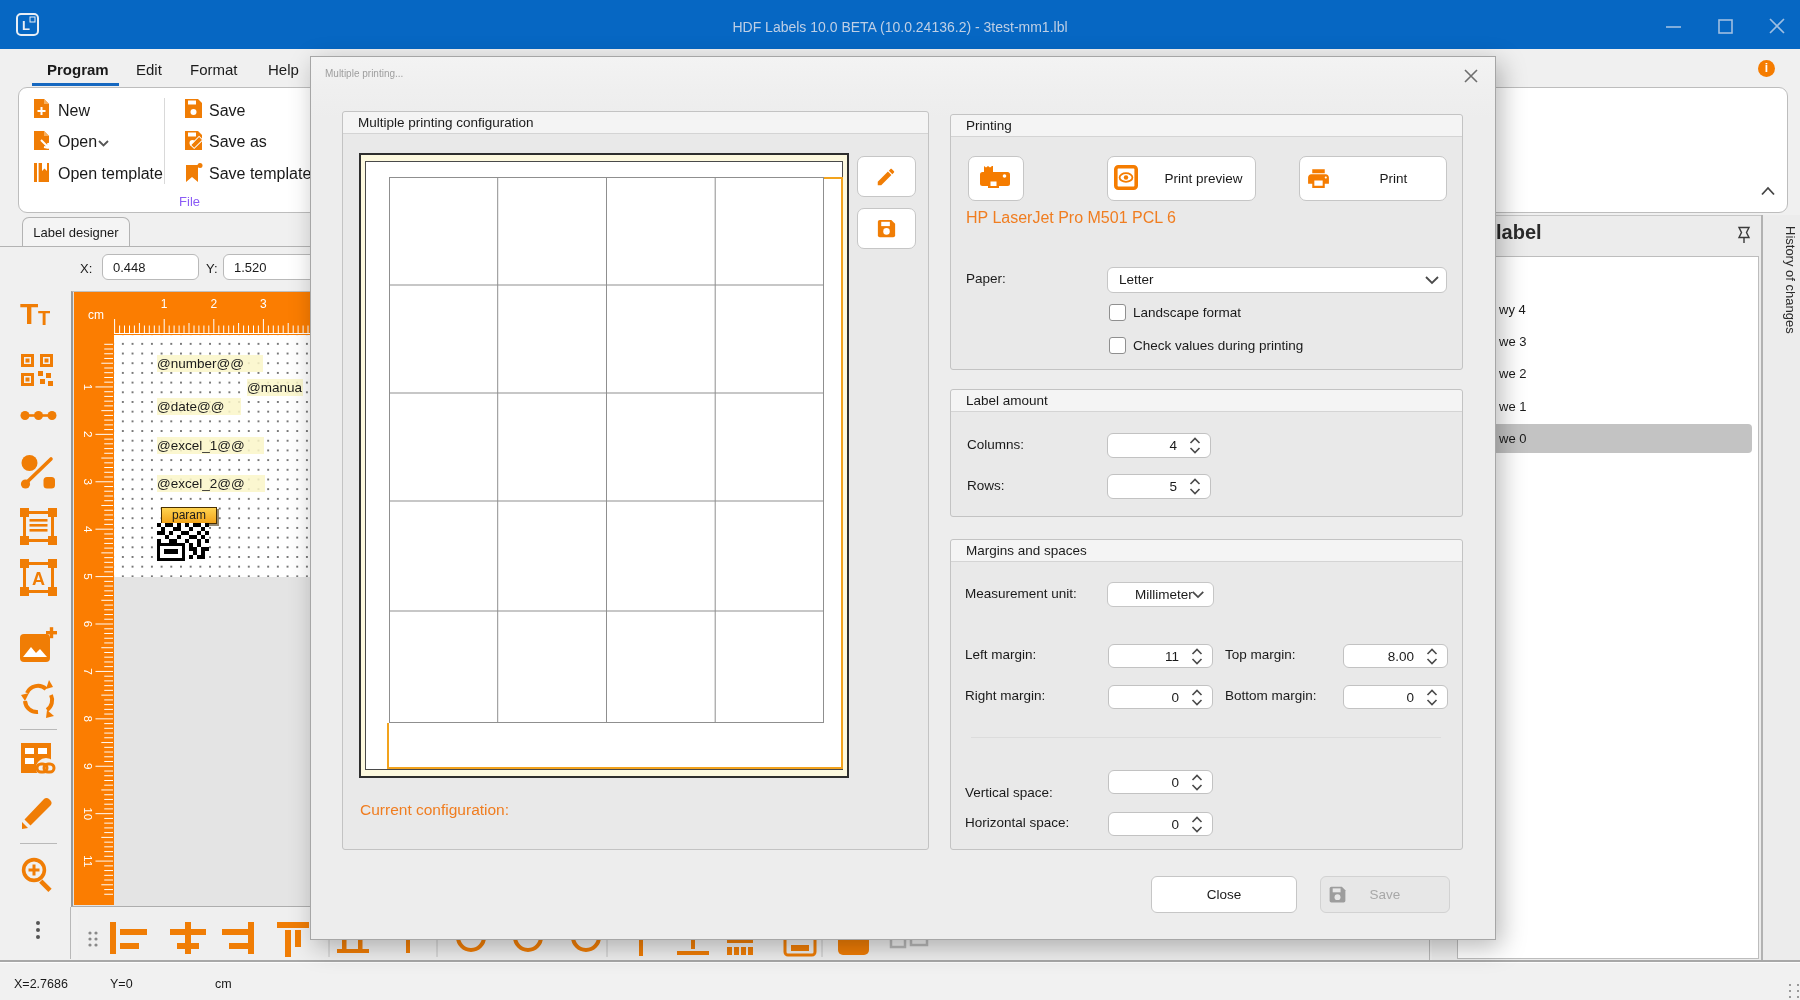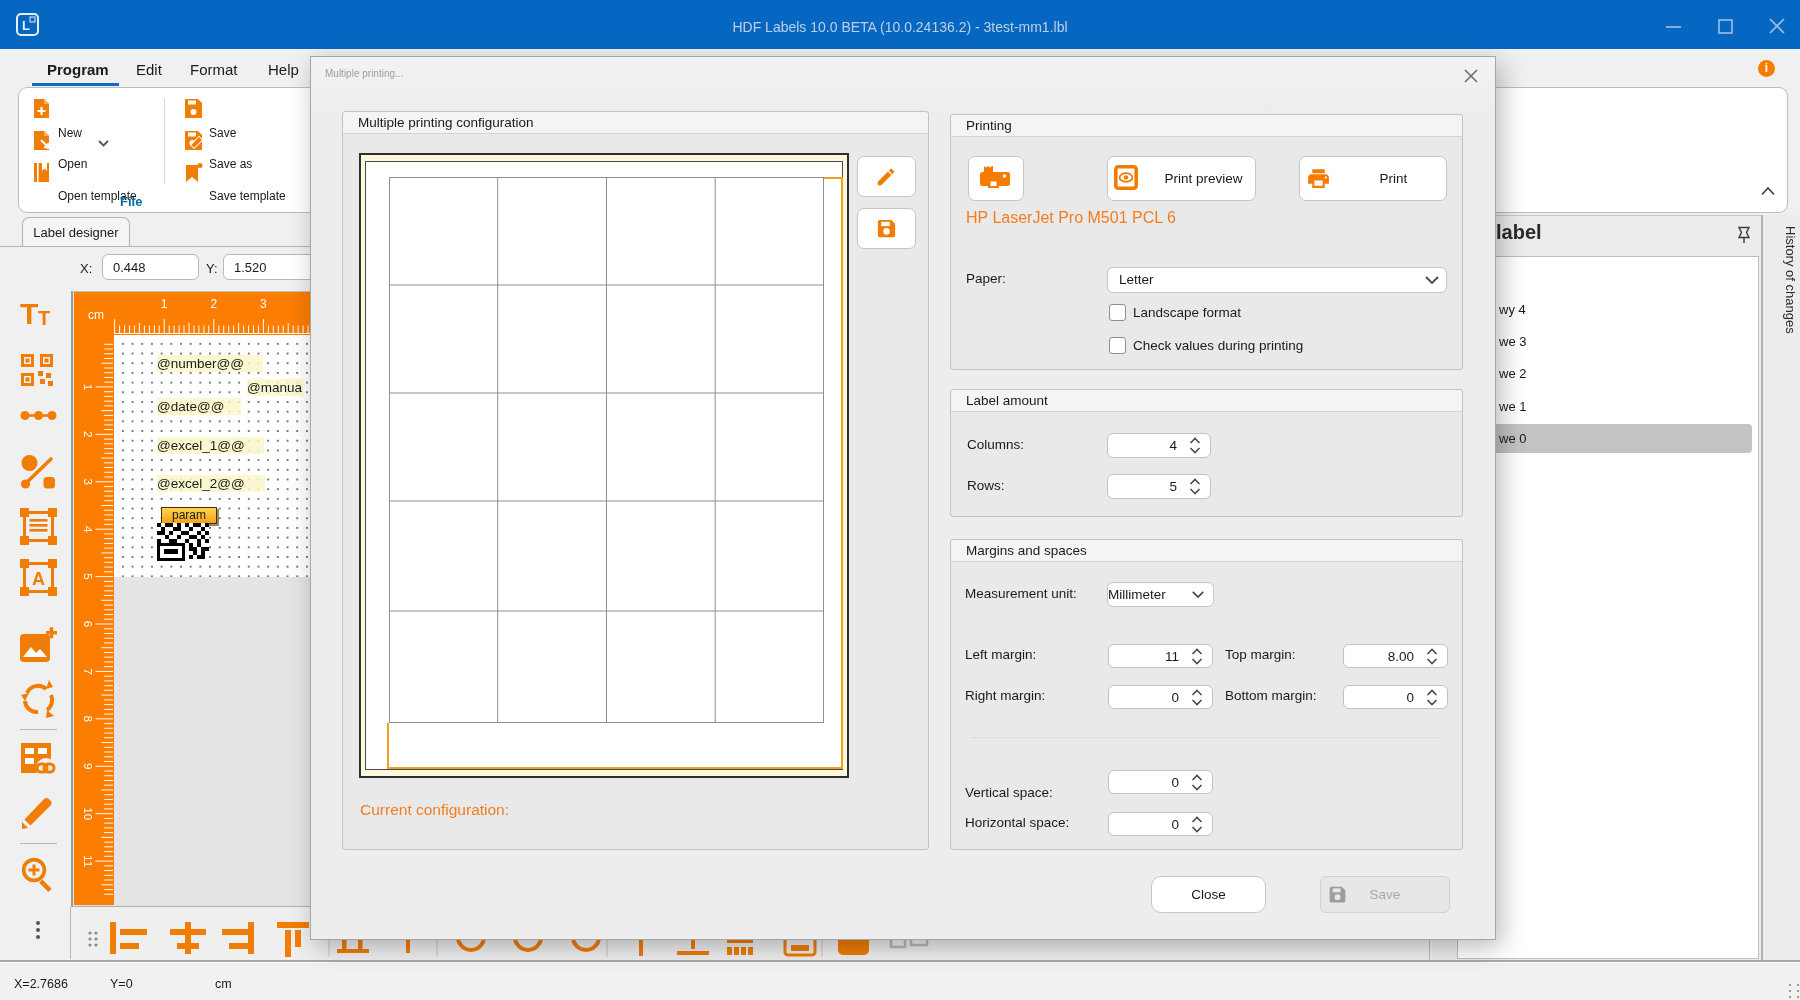--- a/index.html
+++ b/index.html
@@ -6,22 +6,22 @@
   body{width:1800px;height:1000px;overflow:hidden;font-family:"Liberation Sans",sans-serif;background:#f0f0f0;position:relative;}
   .abs{position:absolute;}
   
   #titlebar{left:0;top:0;width:1800px;height:49px;background:#0667c3;}
   #apptitle{width:100%;top:19px;text-align:center;color:#becfe5;font-size:14px;}
   
   .menu{top:61px;font-size:15px;color:#1a1a1a;}
   #menuline{left:32px;top:83px;width:87px;height:3px;background:#1668c0;}
   
   #ribbon{left:18px;top:87px;width:1768px;height:124px;background:#ffffff;border:1px solid #bdbdbd;border-radius:9px;}
-  .ritem{font-size:12px;color:#1a1a1a;margin-top:24px;}
-  #filelbl{left:120px;top:194px;width:80px;text-align:left;font-size:13px;color:#0369a1;font-weight:bold;}
+  .ritem{font-size:16px;color:#1a1a1a;}
+  #filelbl{left:120px;top:194px;width:80px;text-align:right;font-size:13px;color:#8b5cf6;}
   .vsep1{left:164px;top:98px;width:1px;height:86px;background:#d9d9d9;}
   
   #tab{left:22px;top:217px;width:106px;height:29px;background:#f4f4f4;border:1px solid #b3b3b3;border-bottom:none;border-radius:7px 7px 0 0;font-size:13px;text-align:center;line-height:29px;color:#1a1a1a;}
   #tabline{left:0px;top:246px;width:310px;height:1px;background:#b3b3b3;}
   
   .xylbl{top:261px;font-size:13px;color:#1a1a1a;}
   .xyinp{top:254px;height:26px;background:#fff;border:1px solid #b9b9b9;border-radius:6px;font-size:13px;line-height:26px;padding-left:10px;box-sizing:border-box;color:#1a1a1a;}
   
   #canvasblk{left:71px;top:291px;width:239px;height:614px;border-left:2px solid #9a9a9a;border-top:1px solid #c0c0c0;border-bottom:1px solid #adadad;background:#e4e4e4;overflow:hidden;}
   .orange{background:#fb7d01;}
@@ -717,21 +717,21 @@
       <svg class="spinarr" width="12" height="17" viewBox="0 0 12 17">
         <path d="M1.5 6 L6 1.5 L10.5 6" stroke="#4a4a4a" stroke-width="1.6" fill="none"></path>
         <path d="M1.5 11 L6 15.5 L10.5 11" stroke="#4a4a4a" stroke-width="1.6" fill="none"></path>
       </svg>
     </div>
 
   <div class="grp" style="left:639px;top:482px;width:511px;height:309px;">
     <div class="grphead">Margins and spaces</div>
   </div>
   <div class="lbl" style="left:654px;top:529px;">Measurement unit:</div>
-  <div class="btn" style="left:796px;top:525px;width:107px;height:25px;text-align:left;line-height:23px;"><span style="padding-left:0;">Millimeter</span></div>
+  <div class="btn" style="left:796px;top:525px;width:107px;height:25px;text-align:left;line-height:23px;"><span style="padding-left:27px;">Millimeter</span></div>
   <svg class="abs" style="left:880px;top:533px;" width="14" height="9" viewBox="0 0 16 10">
       <path d="M2 2 L8 8 L14 2" stroke="#4a4a4a" stroke-width="2" fill="none"></path>
     </svg>
 
   <div class="lbl" style="left:654px;top:590px;">Left margin:</div>
   <div class="spin" style="left:797px;top:587px;width:105px;height:24px;">
       <span class="spinval">11</span>
       <svg class="spinarr" width="12" height="17" viewBox="0 0 12 17">
         <path d="M1.5 6 L6 1.5 L10.5 6" stroke="#4a4a4a" stroke-width="1.6" fill="none"></path>
         <path d="M1.5 11 L6 15.5 L10.5 11" stroke="#4a4a4a" stroke-width="1.6" fill="none"></path>
@@ -774,20 +774,20 @@
     </div>
   <div class="lbl" style="left:654px;top:758px;">Horizontal space:</div>
   <div class="spin" style="left:797px;top:755px;width:105px;height:24px;">
       <span class="spinval">0</span>
       <svg class="spinarr" width="12" height="17" viewBox="0 0 12 17">
         <path d="M1.5 6 L6 1.5 L10.5 6" stroke="#4a4a4a" stroke-width="1.6" fill="none"></path>
         <path d="M1.5 11 L6 15.5 L10.5 11" stroke="#4a4a4a" stroke-width="1.6" fill="none"></path>
       </svg>
     </div>
 
-  <div class="btn" style="left:840px;top:819px;width:115px;height:37px;line-height:35px;border-radius:10px;">Close</div>
+  <div class="btn" style="left:840px;top:819px;width:146px;height:37px;line-height:35px;">Close</div>
   <div class="btn" style="left:1009px;top:819px;width:130px;height:37px;line-height:35px;background:#e7e7e7;border-color:#d2d2d2;color:#a8a8a8;">Save</div>
   <svg class="abs" style="left:1016px;top:827px;" width="21" height="21" viewBox="0 0 24 24">
       <path fill="#9d9d9d" d="M17 3H5a2 2 0 0 0-2 2v14a2 2 0 0 0 2 2h14a2 2 0 0 0 2-2V7l-4-4z"></path>
       <circle cx="12" cy="15" r="3.4" fill="#e7e7e7"></circle>
       <rect x="6.5" y="5" width="9" height="4.5" fill="#e7e7e7"></rect>
     </svg>
 </div>
 
 </body></html>

